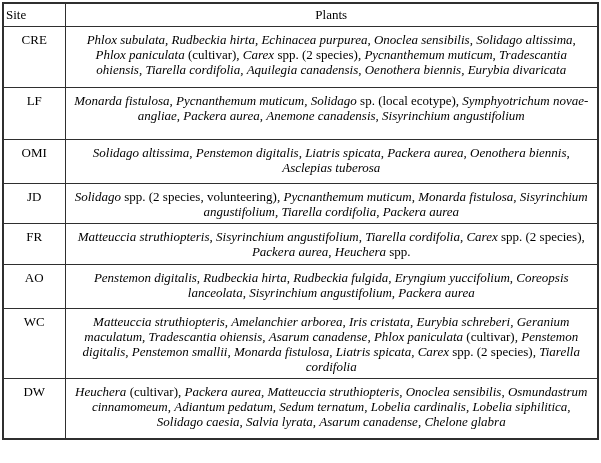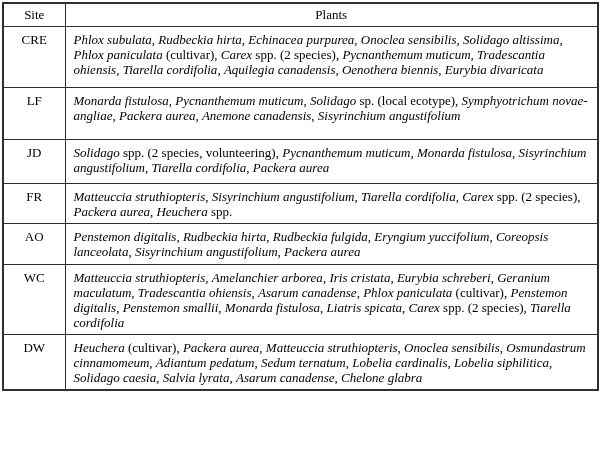--- a/index.html
+++ b/index.html
@@ -29,28 +29,29 @@
     table-layout:fixed;
     background:var(--bg);
   }
   col.col-site{width:62px;}
   th,td{
     border:1px solid var(--border);
     vertical-align:top;
     font-size:13px;
     line-height:15px;
     font-weight:normal;
+    text-align:center;
   }
   table{border:2px solid var(--border);}
   thead tr{height:23px;}
   th{
     text-align:center;
     padding:3px 8px 2px 8px;
   }
-  th.site-h{text-align:center;padding-left:2px;padding-right:2px;}
+  th.site-h{text-align:left;padding-left:2px;padding-right:2px;}
   td.site-cell{
     text-align:center;
     padding:5px 2px 2px 2px;
     margin-top:40px;
   }
   td.plants-cell{
     padding:5px 8px 4px 8px;
   }
   td.plants-cell i{font-style:italic;}
   
@@ -83,20 +84,24 @@
   <tr>
     <td class="site-cell">CRE</td>
     <td class="plants-cell"><i>Phlox subulata</i>, <i>Rudbeckia hirta</i>, <i>Echinacea purpurea</i>, <i>Onoclea sensibilis</i>, <i>Solidago altissima</i>, <i>Phlox paniculata</i><span> (cultivar)</span>, <i>Carex</i><span> spp. (2 species)</span>, <i>Pycnanthemum muticum</i>, <i>Tradescantia ohiensis</i>, <i>Tiarella cordifolia</i>, <i>Aquilegia canadensis</i>, <i>Oenothera biennis</i>, <i>Eurybia divaricata</i></td>
   </tr>
 
   <tr>
     <td class="site-cell">LF</td>
     <td class="plants-cell"><i>Monarda fistulosa</i>, <i>Pycnanthemum muticum</i>, <i>Solidago</i><span> sp. (local ecotype)</span>, <i>Symphyotrichum novae-angliae</i>, <i>Packera aurea</i>, <i>Anemone canadensis</i>, <i>Sisyrinchium angustifolium</i></td>
   </tr>
 
+  <tr>
+    <td class="site-cell">OMI</td>
+    <td class="plants-cell"><i>Solidago altissima</i>, <i>Penstemon digitalis</i>, <i>Liatris spicata</i>, <i>Packera aurea</i>, <i>Oenothera biennis</i>, <i>Asclepias tuberosa</i></td>
+  </tr>
 
   <tr>
     <td class="site-cell">JD</td>
     <td class="plants-cell"><i>Solidago</i><span> spp. (2 species, volunteering)</span>, <i>Pycnanthemum muticum</i>, <i>Monarda fistulosa</i>, <i>Sisyrinchium angustifolium</i>, <i>Tiarella cordifolia</i>, <i>Packera aurea</i></td>
   </tr>
 
   <tr>
     <td class="site-cell">FR</td>
     <td class="plants-cell"><i>Matteuccia struthiopteris</i>, <i>Sisyrinchium angustifolium</i>, <i>Tiarella cordifolia</i>, <i>Carex</i><span> spp. (2 species)</span>, <i>Packera aurea</i>, <i>Heuchera</i><span> spp.</span></td>
   </tr>

